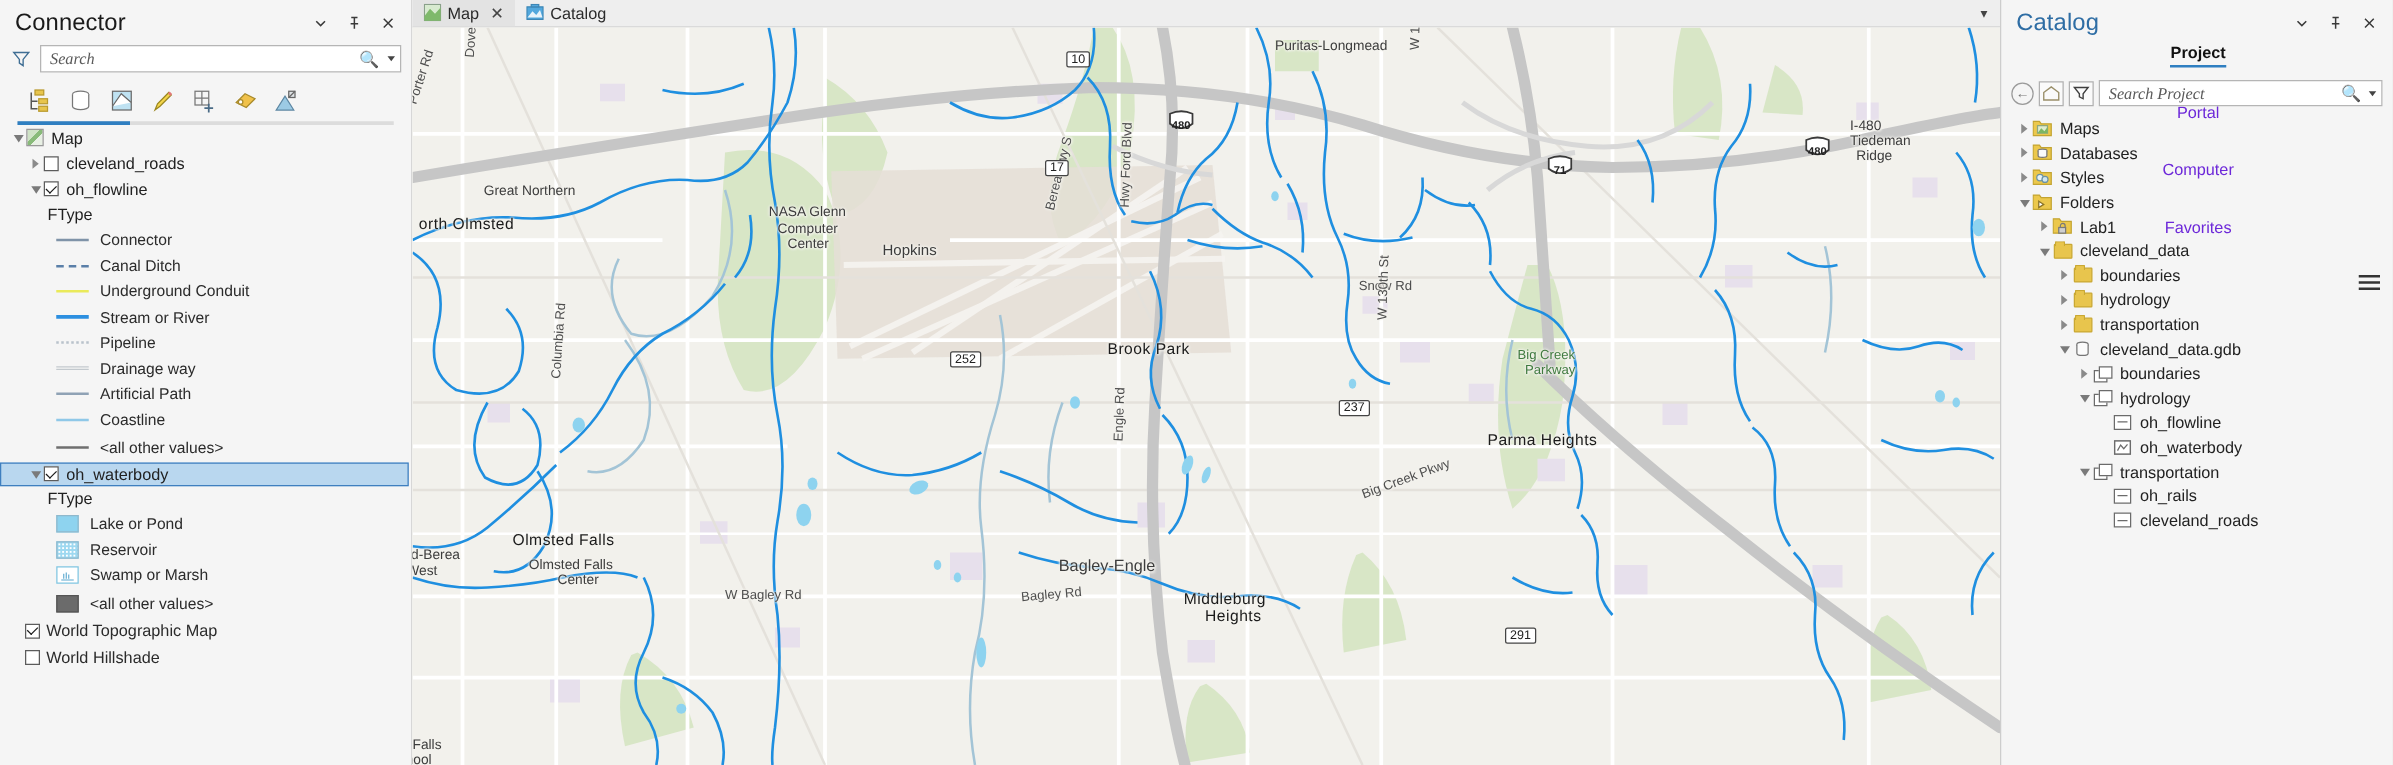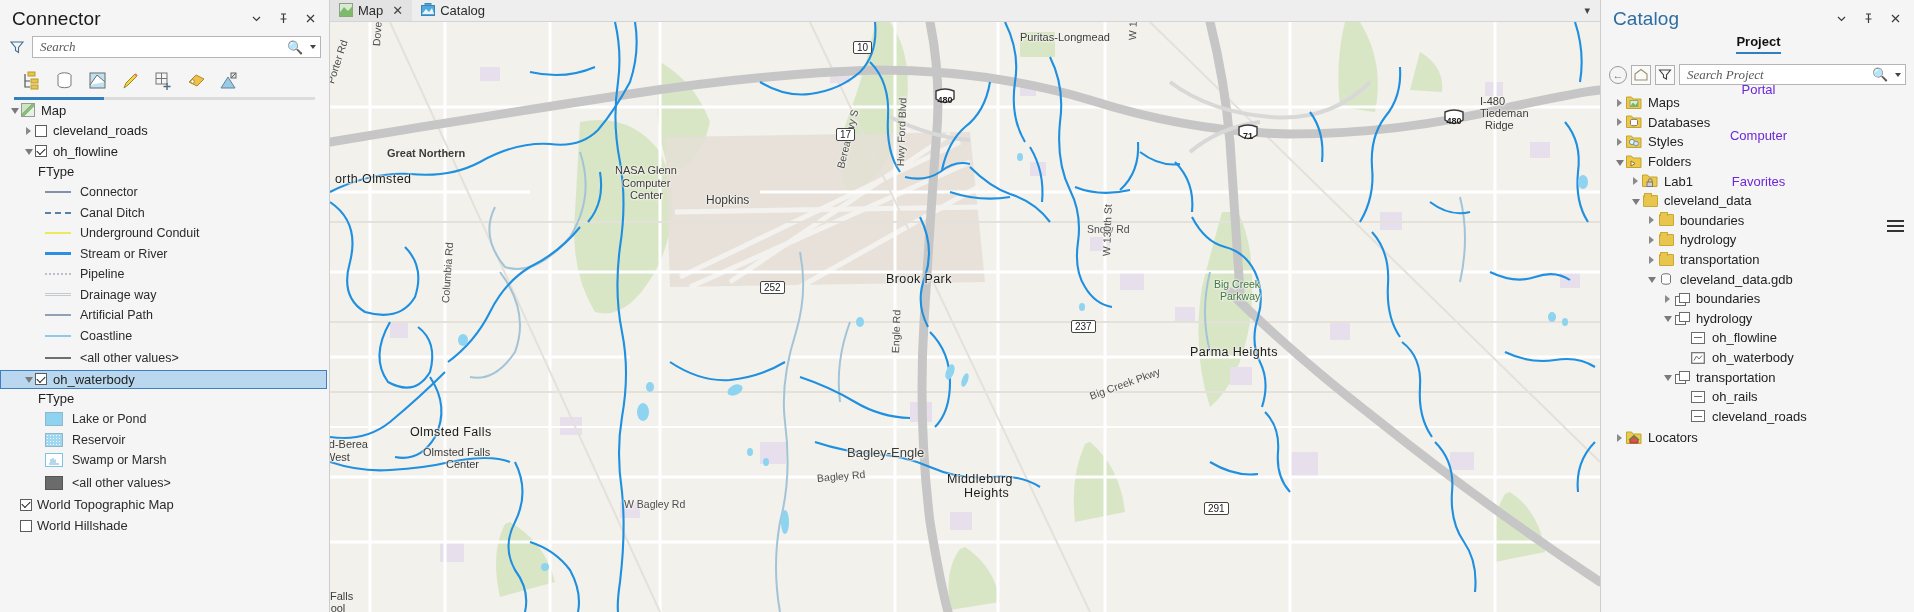--- a/index.html
+++ b/index.html
@@ -518,21 +518,21 @@
         </g>
       </svg>
 
       <div class="mlabel city" style="left:5px;  top:150px;">orth Olmsted</div>
       <div class="mlabel city" style="left:556px;top:250px;">Brook Park</div>
       <div class="mlabel city" style="left:80px; top:403px;">Olmsted Falls</div>
       <div class="mlabel city" style="left:860px;top:323px;">Parma Heights</div>
       <div class="mlabel city" style="left:617px;top:450px;">Middleburg</div>
       <div class="mlabel city" style="left:634px;top:464px;">Heights</div>
 
-      <div class="mlabel place" style="left:57px; top:125px;font-weight:bold;">Great Northern</div>
+      <div class="mlabel place" style="left:57px; top:125px;">Great Northern</div>
       <div class="mlabel place" style="left:285px;top:142px;">NASA Glenn</div>
       <div class="mlabel place" style="left:292px;top:155px;">Computer</div>
       <div class="mlabel place" style="left:300px;top:167px;">Center</div>
       <div class="mlabel place" style="left:376px;top:172px;font-size:12px;">Hopkins</div>
       <div class="mlabel road-lbl" style="left:757px;top:201px;">Snow Rd</div>
       <div class="mlabel park-lbl" style="left:884px;top:256px;">Big Creek</div>
       <div class="mlabel park-lbl" style="left:890px;top:268px;">Parkway</div>
       <div class="mlabel place" style="left:-36px;top:416px;">Olmsted-Berea</div>
       <div class="mlabel place" style="left:-5px; top:429px;">West</div>
       <div class="mlabel place" style="left:93px; top:424px;">Olmsted Falls</div>
@@ -546,21 +546,21 @@
       <div class="mlabel place" style="left:1155px;top:97px;">Ridge</div>
 
       <div class="mlabel road-lbl" style="left:0px;  top:55px; transform:rotate(-72deg);transform-origin:left center;">Porter Rd</div>
       <div class="mlabel road-lbl" style="left:46px; top:18px; transform:rotate(-86deg);transform-origin:left center;">Dover Center R</div>
       <div class="mlabel road-lbl" style="left:510px;top:140px;transform:rotate(-76deg);transform-origin:left center;">Berea Fwy S</div>
       <div class="mlabel road-lbl" style="left:570px;top:138px;transform:rotate(-88deg);transform-origin:left center;">Hwy Ford Blvd</div>
       <div class="mlabel road-lbl" style="left:115px;top:275px;transform:rotate(-86deg);transform-origin:left center;">Columbia Rd</div>
       <div class="mlabel road-lbl" style="left:565px;top:325px;transform:rotate(-88deg);transform-origin:left center;">Engle Rd</div>
       <div class="mlabel road-lbl" style="left:776px;top:228px;transform:rotate(-88deg);transform-origin:left center;">W 130th St</div>
       <div class="mlabel road-lbl" style="left:802px;top:12px; transform:rotate(-88deg);transform-origin:left center;">W 1</div>
-      <div class="mlabel road-lbl" style="left:250px;top:476px;margin-left:44px;">W Bagley Rd</div>
+      <div class="mlabel road-lbl" style="left:250px;top:448px;">W Bagley Rd</div>
       <div class="mlabel road-lbl" style="left:487px;top:450px;transform:rotate(-5deg);transform-origin:left center;">Bagley Rd</div>
       <div class="mlabel road-lbl" style="left:760px;top:368px;transform:rotate(-20deg);transform-origin:left center;">Big Creek Pkwy</div>
 
       <div class="shield" style="left:523px;top:19px;">10</div>
       <div class="shield" style="left:506px;top:106px;">17</div>
       <div class="shield" style="left:430px;top:259px;">252</div>
       <div class="shield" style="left:741px;top:298px;">237</div>
       <div class="shield" style="left:874px;top:480px;">291</div>
 
       <div class="ishield" style="left:604px;top:65px;">
@@ -816,28 +816,15 @@
         <span>oh_rails</span>
       </div>
 
       <div class="crow" style="padding-left:89px;">
         <span class="cico">
             <span class="fc"></span>
           </span>
         <span>cleveland_roads</span>
       </div>
 
-      <div class="crow" style="padding-left:12px;margin-top:2px;">
-        <span class="expander">
-            <span class="exp-closed"></span>
-          </span>
-        <span class="cico">
-          <svg width="16" height="14" viewBox="0 0 16 14">
-              <path d="M0.5 3 V12.5 H15 V3 H7 L5.5 1 H0.5 Z" fill="#ecc84c" stroke="#c3a431"></path>
-              <path d="M4 8.5 L8 5 L12 8.5 V12 H4 Z" fill="#d9534f" stroke="#8d3b38" stroke-width="0.9"></path>
-              <path d="M3 9 L8 4.6 L13 9" fill="none" stroke="#4f8f4f" stroke-width="1.2"></path>
-            </svg>
-        </span>
-        <span>Locators</span>
-      </div>
     </div>
   </div>
 </div>
 
 </body></html>

